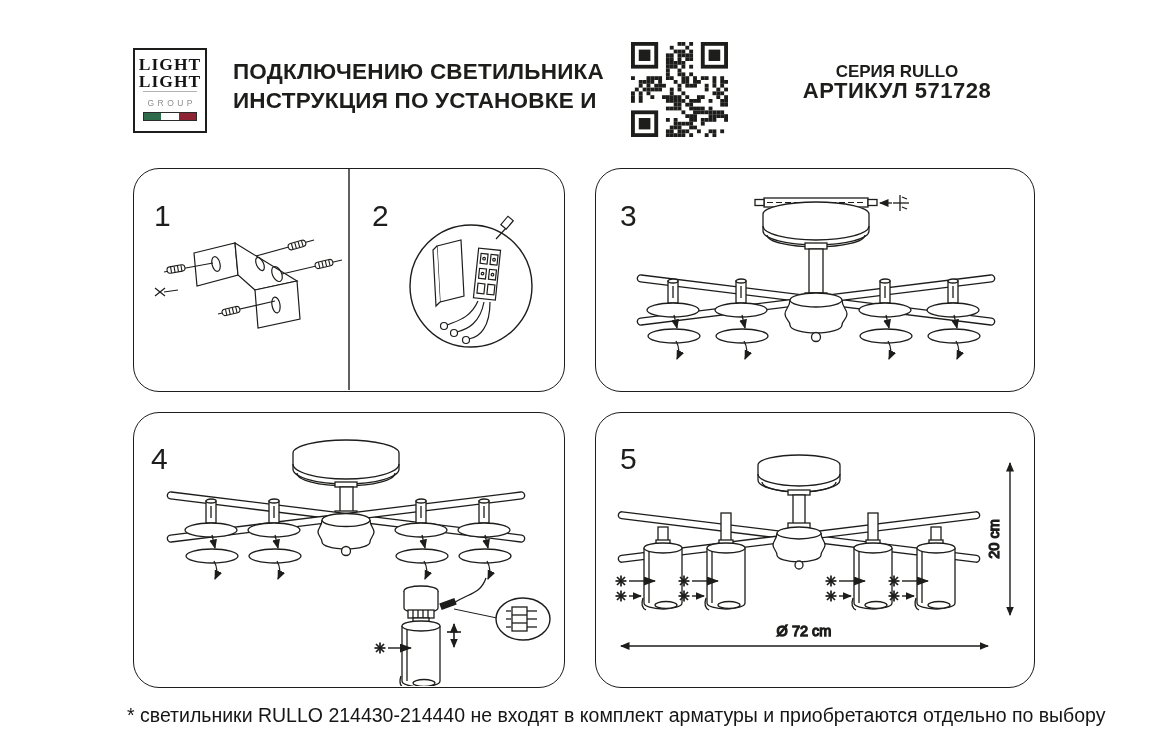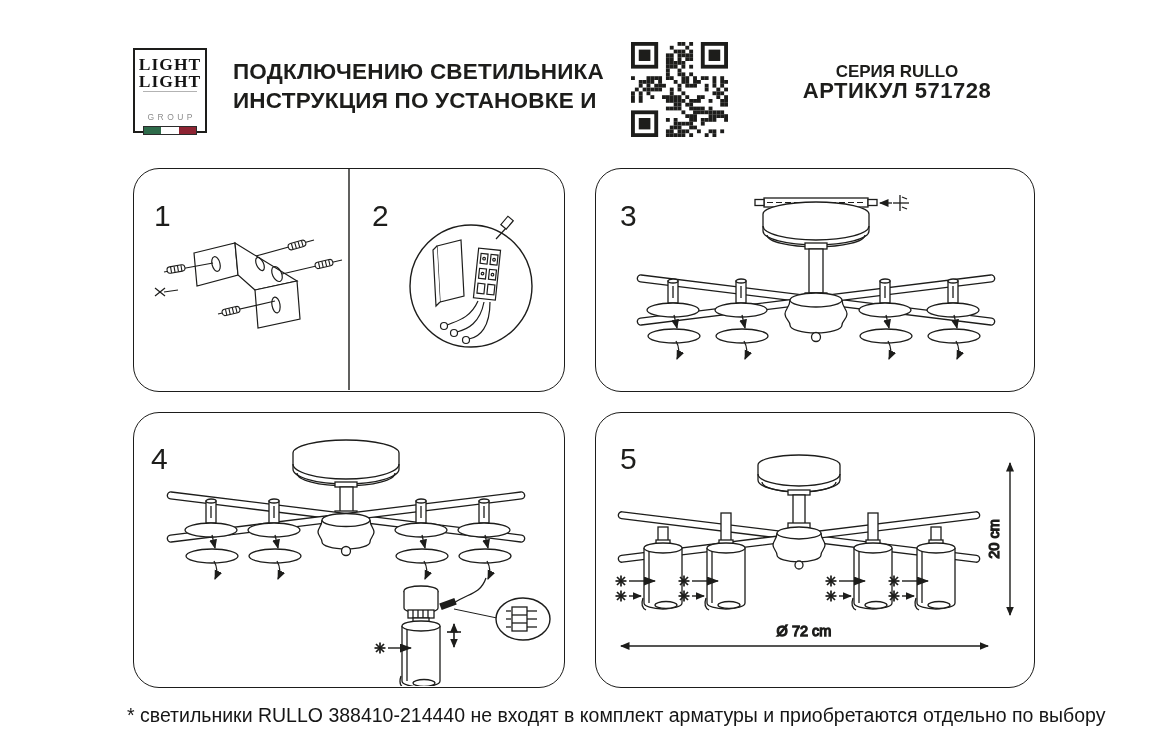--- a/index.html
+++ b/index.html
@@ -3,21 +3,21 @@
 <meta charset="utf-8">
 <style>
   html,body{margin:0;padding:0;background:#e8e8e8;}
   .page{position:relative;width:1169px;height:750px;background:#ffffff;margin:0 auto;
         font-family:"Liberation Sans",sans-serif;color:#1d1d1b;overflow:hidden;}
   .abs{position:absolute;}
   
   .logo{left:133px;top:48px;width:74px;height:85px;border:2px solid #1d1d1b;box-sizing:border-box;text-align:center;}
   .logo-word{font-family:"Liberation Serif",serif;font-weight:700;font-size:17.5px;line-height:16.5px;letter-spacing:1px;color:#141414;}
   .logo-word:first-child{margin-top:6px;}
-  .logo-group{width:54px;margin:2px auto 0;padding-top:20px;border-top:1px solid #b3b3b3;
+  .logo-group{width:54px;margin:2px auto 0;padding-top:6px;border-top:1px solid #b3b3b3;
               font-size:8.5px;letter-spacing:3.4px;text-indent:3.4px;color:#8d8d8d;}
   .logo-flag{width:52px;height:7px;margin:4px auto 0;border:1px solid #2b2b2b;display:flex;}
   .logo-flag span{flex:1;}
   
   .title{left:233px;top:57px;font-size:22.5px;font-weight:700;line-height:29px;letter-spacing:0.2px;white-space:nowrap;}
   .series{left:792px;top:62px;width:210px;text-align:center;font-size:17px;font-weight:700;white-space:nowrap;}
   .article{left:782px;top:78px;width:230px;text-align:center;font-size:22px;font-weight:700;letter-spacing:0.5px;white-space:nowrap;}
   
   .panel{position:absolute;border:1.6px solid #1d1d1b;border-radius:26px;box-sizing:border-box;background:#fff;}
   .p12{left:133px;top:168px;width:432px;height:224px;}
@@ -543,14 +543,14 @@
         </g>
         <text class="dimlbl" text-anchor="middle" transform="translate(403,126) rotate(-90)">20 cm</text>
         <g stroke-width="1.4">
           <line x1="25" y1="233" x2="392" y2="233" marker-start="url(#ah)" marker-end="url(#ah)"></line>
         </g>
         <text class="dimlbl" text-anchor="middle" x="208" y="223" font-size="15.5">Ø 72 cm</text>
       </g>
     </svg>
   </div>
 
-  <div class="abs footnote">* светильники RULLO 388410-214440 не входят в комплект арматуры и приобретаются отдельно по выбору</div>
+  <div class="abs footnote">* светильники RULLO 214430-214440 не входят в комплект арматуры и приобретаются отдельно по выбору</div>
 </div>
 
 </body></html>

